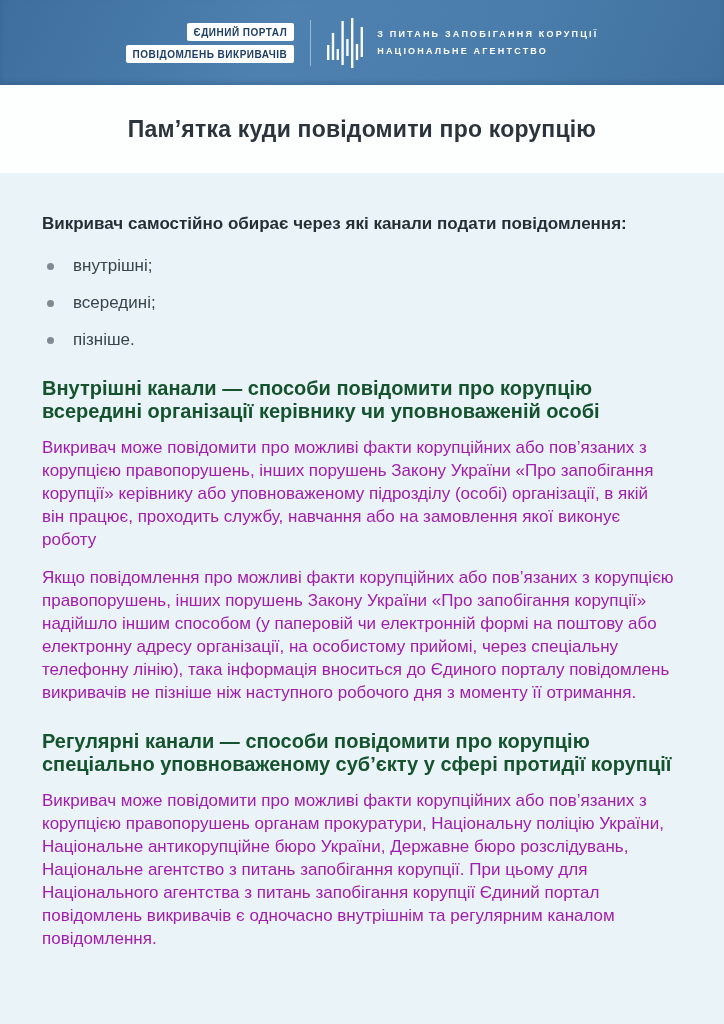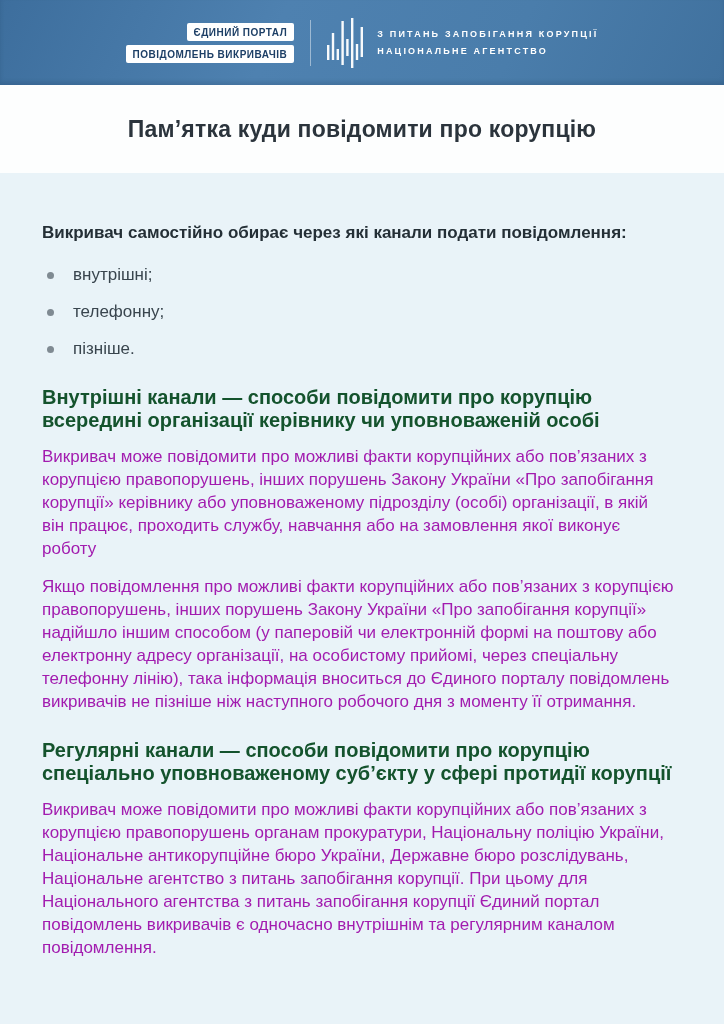--- a/index.html
+++ b/index.html
@@ -45,21 +45,21 @@
 
   
   .content {
     background: #e9f3f8;
     height: 851px;
     padding: 36px 42px 0;
     box-sizing: border-box;
   }
   .lead {
     font-size: 17px; font-weight: bold; color: #242f36;
-    margin: 12px 0 20px; line-height: 23px;
+    margin: 3px 0 20px; line-height: 23px;
   }
   ul.channels { list-style: none; margin: 0 0 12px; padding: 0 0 0 5px; }
   ul.channels li {
     display: flex; align-items: center;
     font-size: 17px; color: #39454e; line-height: 22px; margin-bottom: 15px;
   }
   .dot {
     width: 7px; height: 7px; border-radius: 50%;
     background: #7f8a92; margin-right: 19px; flex: none;
   }
@@ -109,21 +109,21 @@
 
     <p class="lead">Викривач самостійно обирає через які канали подати повідомлення:</p>
 
     <ul class="channels">
       <li>
         <span class="dot"></span>
         <span>внутрішні;</span>
       </li>
       <li>
         <span class="dot"></span>
-        <span>телефонну;</span>
+        <span>всередині;</span>
       </li>
       <li>
         <span class="dot"></span>
         <span>пізніше.</span>
       </li>
     </ul>
 
     <h2 class="section-heading">Внутрішні канали — способи повідомити про корупцію всередині організації керівнику чи уповноваженій особі</h2>
     <p class="body-par">Викривач може повідомити про можливі факти корупційних або пов’язаних з корупцією правопорушень, інших порушень Закону України «Про запобігання корупції» керівнику або уповноваженому підрозділу (особі) організації, в якій він працює, проходить службу, навчання або на замовлення якої виконує роботу</p>
     <p class="body-par">Якщо повідомлення про можливі факти корупційних або пов’язаних з корупцією правопорушень, інших порушень Закону України «Про запобігання корупції» надійшло іншим способом (у паперовій чи електронній формі на поштову або електронну адресу організації, на особистому прийомі, через спеціальну телефонну лінію), така інформація вноситься до Єдиного порталу повідомлень викривачів не пізніше ніж наступного робочого дня з моменту її отримання.</p>

